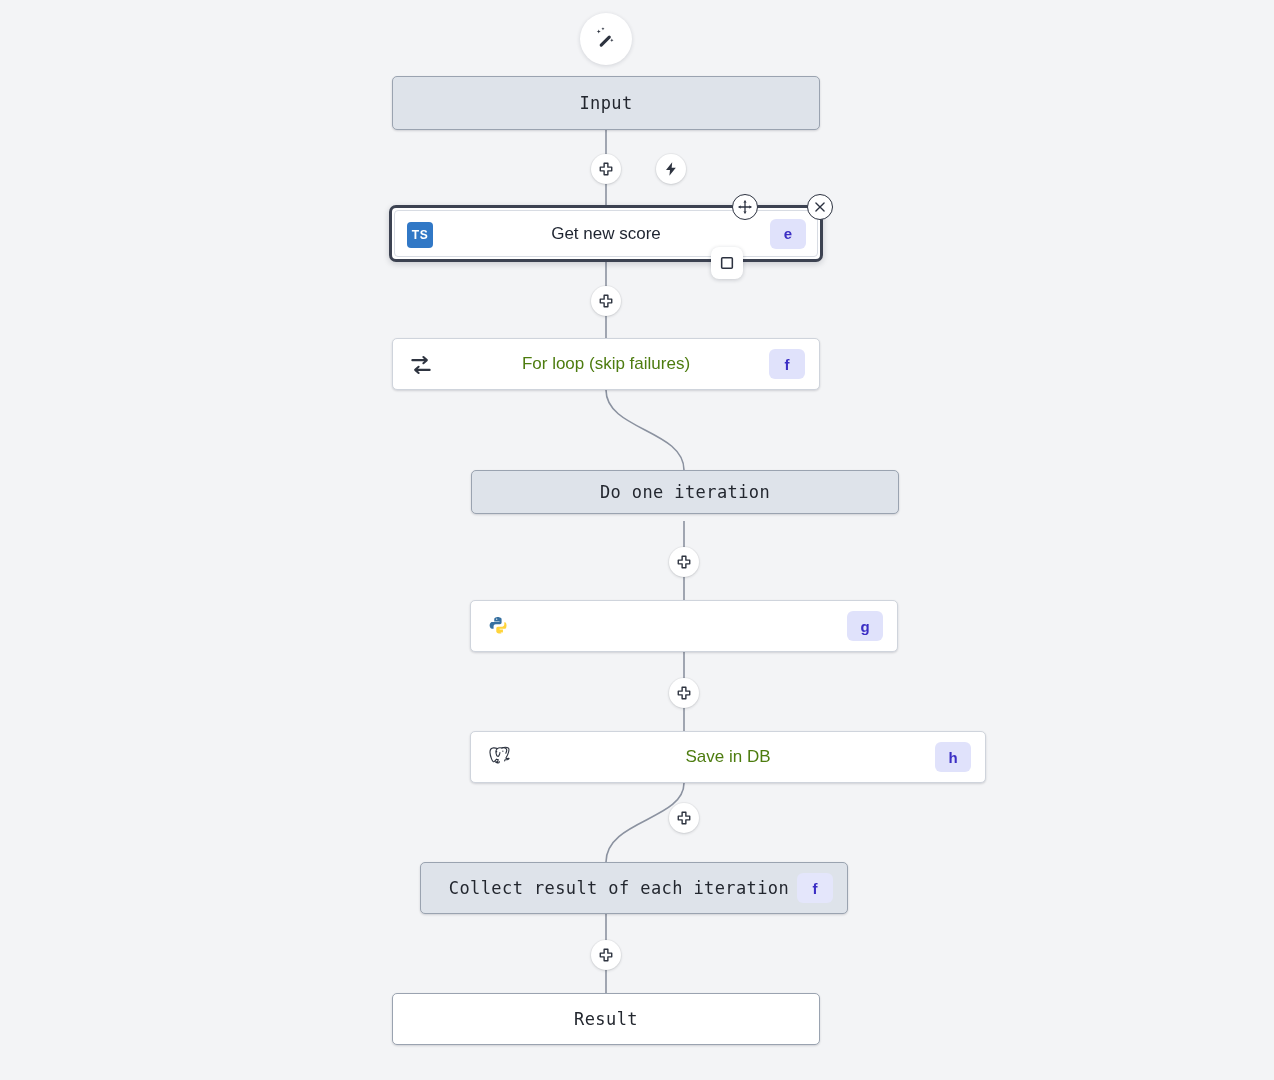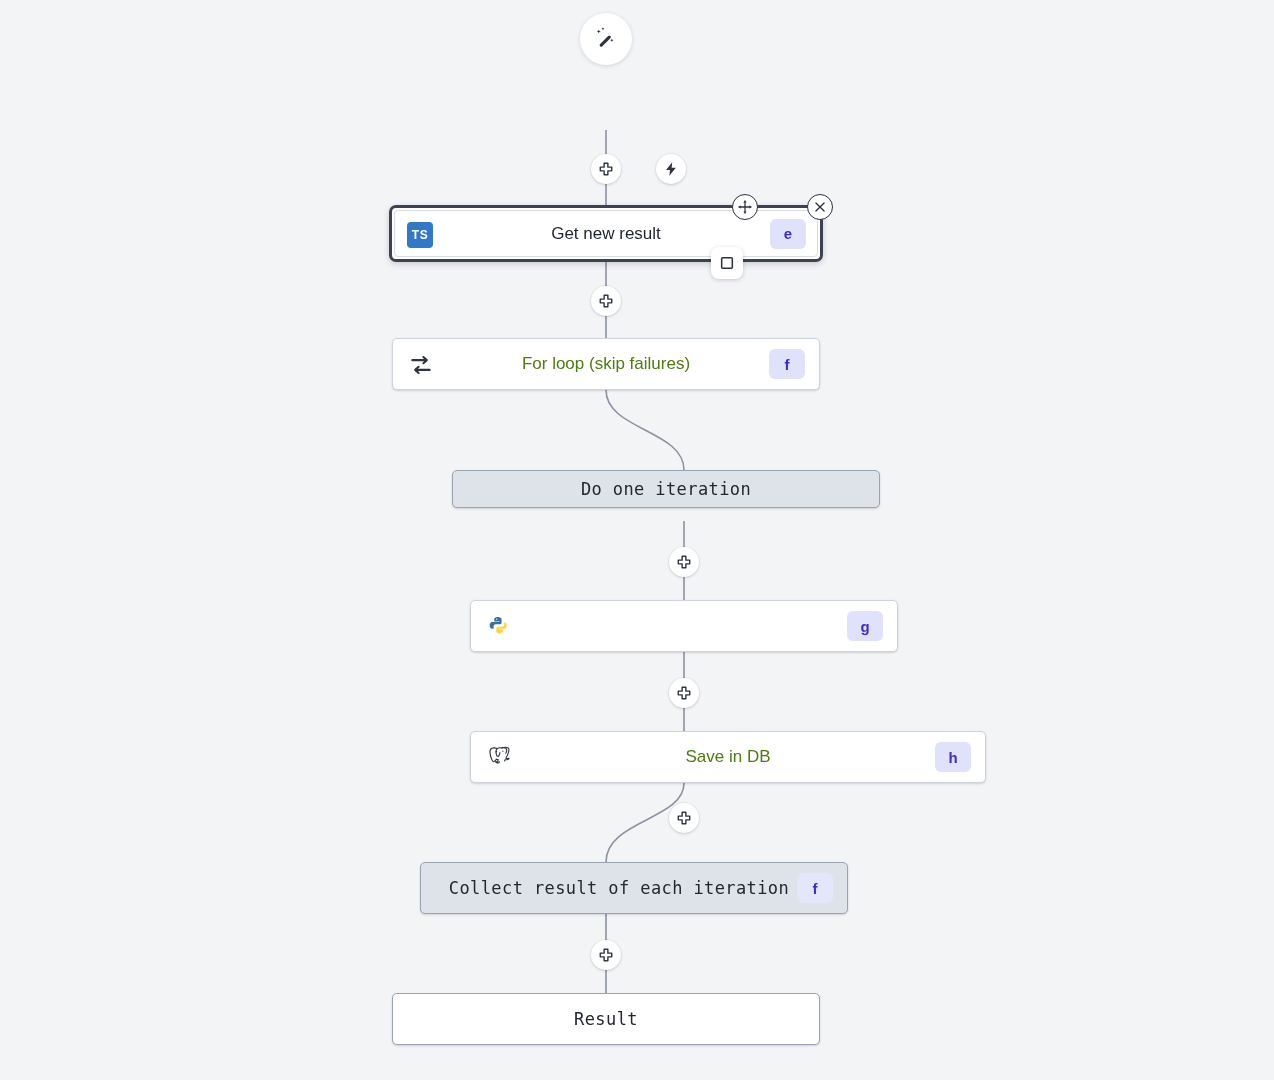--- a/index.html
+++ b/index.html
@@ -184,38 +184,41 @@
       <g fill="#2e3440">
         <path d="M17.6 3.3l-1.0 2.2-2.2 1.0 2.2 1.0 1.0 2.2 1.0-2.2 2.2-1.0-2.2-1.0z" opacity="0"></path>
         <rect x="4.6" y="12.5" width="13.4" height="2.9" rx="1.45" transform="rotate(-45 11.3 13.95)"></rect>
         <path d="M5.3 3.2l.55 1.35 1.35.55-1.35.55-.55 1.35-.55-1.35L3.4 5.1l1.35-.55z"></path>
         <path d="M9.2 1.1l.4 1.0 1.0.4-1.0.4-.4 1.0-.4-1.0-1.0-.4 1.0-.4z"></path>
         <path d="M17.4 11.6l.45 1.1 1.1.45-1.1.45-.45 1.1-.45-1.1-1.1-.45 1.1-.45z"></path>
       </g>
     </svg>
   </div>
 
+  <div class="node virtual" style="left:392px; top:76px; width:428px; height:54px;">
+    <span class="label">Input</span>
+  </div>
 
   <div class="round-btn" style="left:591px; top:154px;">
     <svg width="16" height="16" viewBox="0 0 24 24">
       <path d="M9.2 3.4h5.6v5.8h5.8v5.6h-5.8v5.8H9.2v-5.8H3.4V9.2h5.8z" fill="none" stroke="#2e3440" stroke-width="2.1" stroke-linejoin="round"></path>
     </svg>
   </div>
   <div class="round-btn" style="left:656px; top:154px;">
     <svg width="16" height="16" viewBox="0 0 24 24">
       <path d="M13.8 2L4.5 13.6h6.0L9.6 22l9.6-11.9h-6.2z" fill="#2e3440"></path>
     </svg>
   </div>
 
   <div class="node selected" style="left:389px; top:205px; width:434px; height:57px;">
     <div class="inner-ring"></div>
     <span class="icon">
       <span class="ts-icon">TS</span>
     </span>
-    <span class="label" style="font-size:17px;color:#1e2430;">Get new result</span>
+    <span class="label" style="font-size:17px;color:#1e2430;">Get new score</span>
     <span class="badge">e</span>
   </div>
 
   <div class="handle-btn" style="left:732px; top:194px;">
     <svg width="16" height="16" viewBox="0 0 24 24">
       <g stroke="#2c3240" stroke-width="1.9" fill="none" stroke-linecap="round" stroke-linejoin="round">
         <path d="M12 3v18M3 12h18"></path>
         <path d="M12 2.6l2.6 2.8h-5.2zM12 21.4l2.6-2.8h-5.2z" fill="#2c3240" stroke="none"></path>
         <path d="M2.6 12l2.8-2.6v5.2zM21.4 12l-2.8-2.6v5.2z" fill="#2c3240" stroke="none"></path>
       </g>
@@ -248,21 +251,21 @@
           <path d="M14.2 4.6L17.4 7.5 14.2 10.4"></path>
           <path d="M20 16.5H7.8"></path>
           <path d="M9.8 13.6L6.6 16.5 9.8 19.4"></path>
         </g>
       </svg>
     </span>
     <span class="label">For loop (skip failures)</span>
     <span class="badge">f</span>
   </div>
 
-  <div class="node virtual" style="left:452px; top:470px; width:428px; height:38px;">
+  <div class="node virtual" style="left:471px; top:470px; width:428px; height:44px;">
     <span class="label">Do one iteration</span>
   </div>
 
   <div class="round-btn" style="left:669px; top:547px;">
     <svg width="16" height="16" viewBox="0 0 24 24">
       <path d="M9.2 3.4h5.6v5.8h5.8v5.6h-5.8v5.8H9.2v-5.8H3.4V9.2h5.8z" fill="none" stroke="#2e3440" stroke-width="2.1" stroke-linejoin="round"></path>
     </svg>
   </div>
 
   <div class="node module" style="left:470px; top:600px; width:428px; height:52px;">

